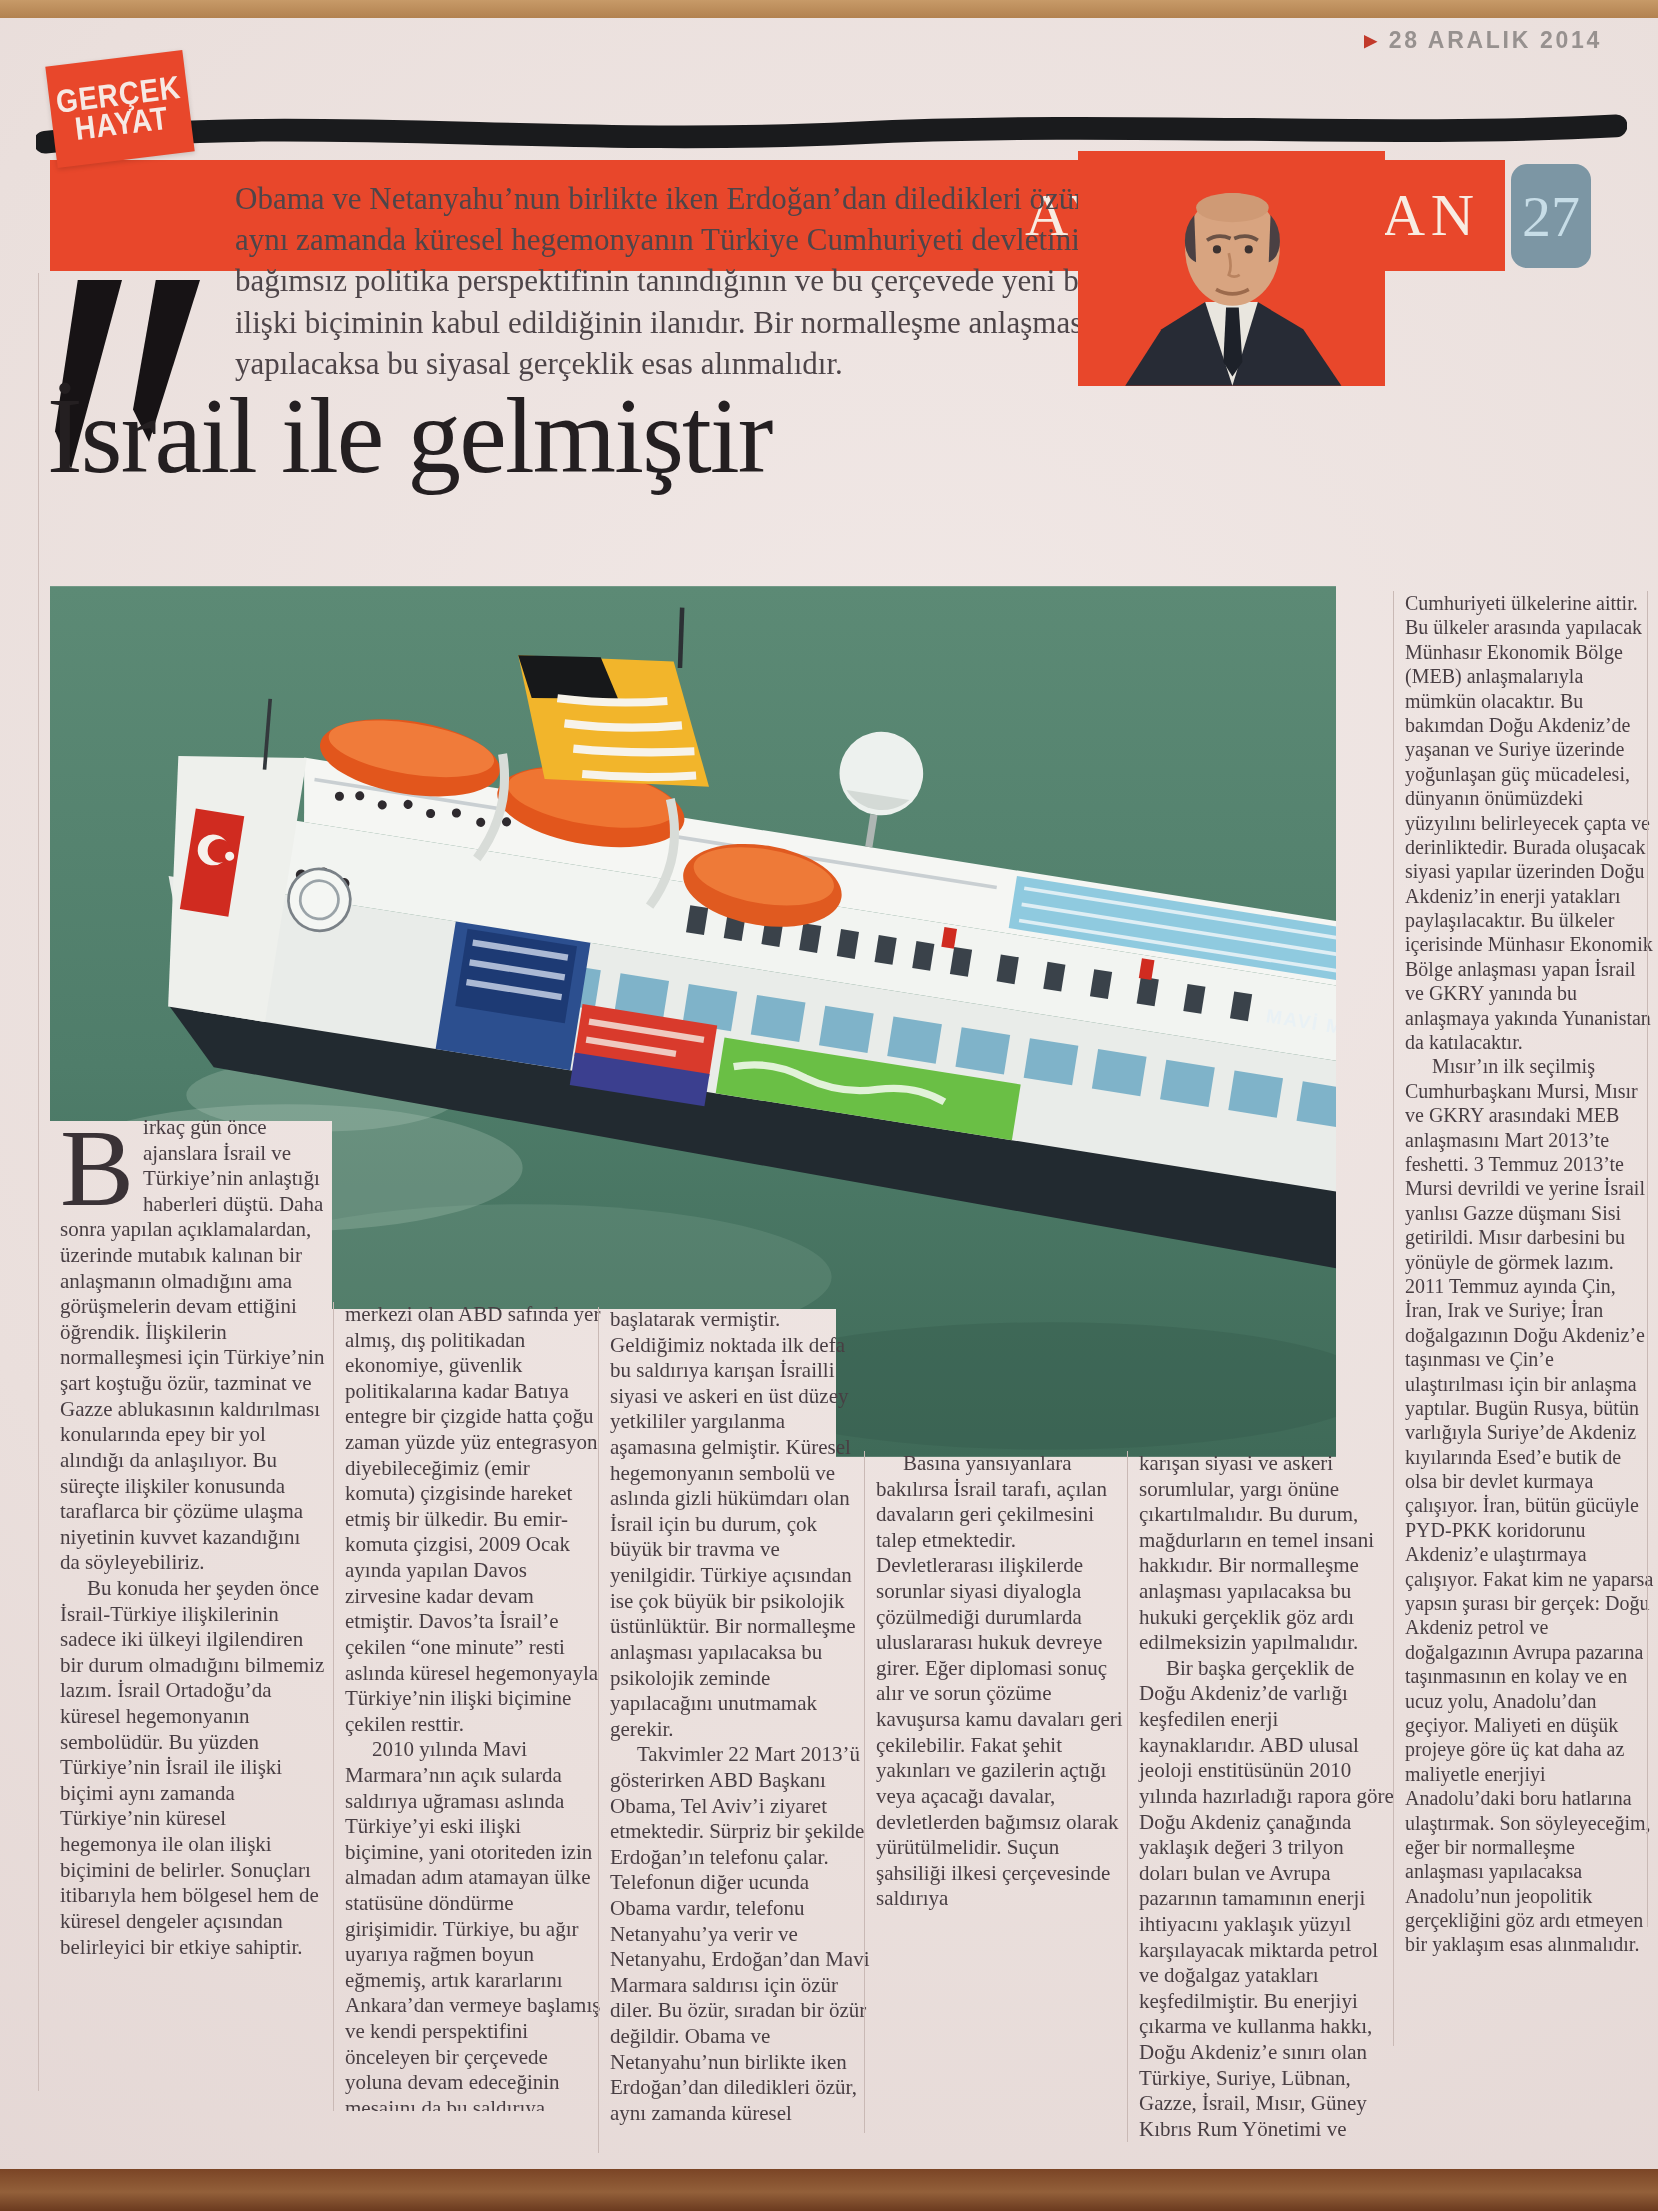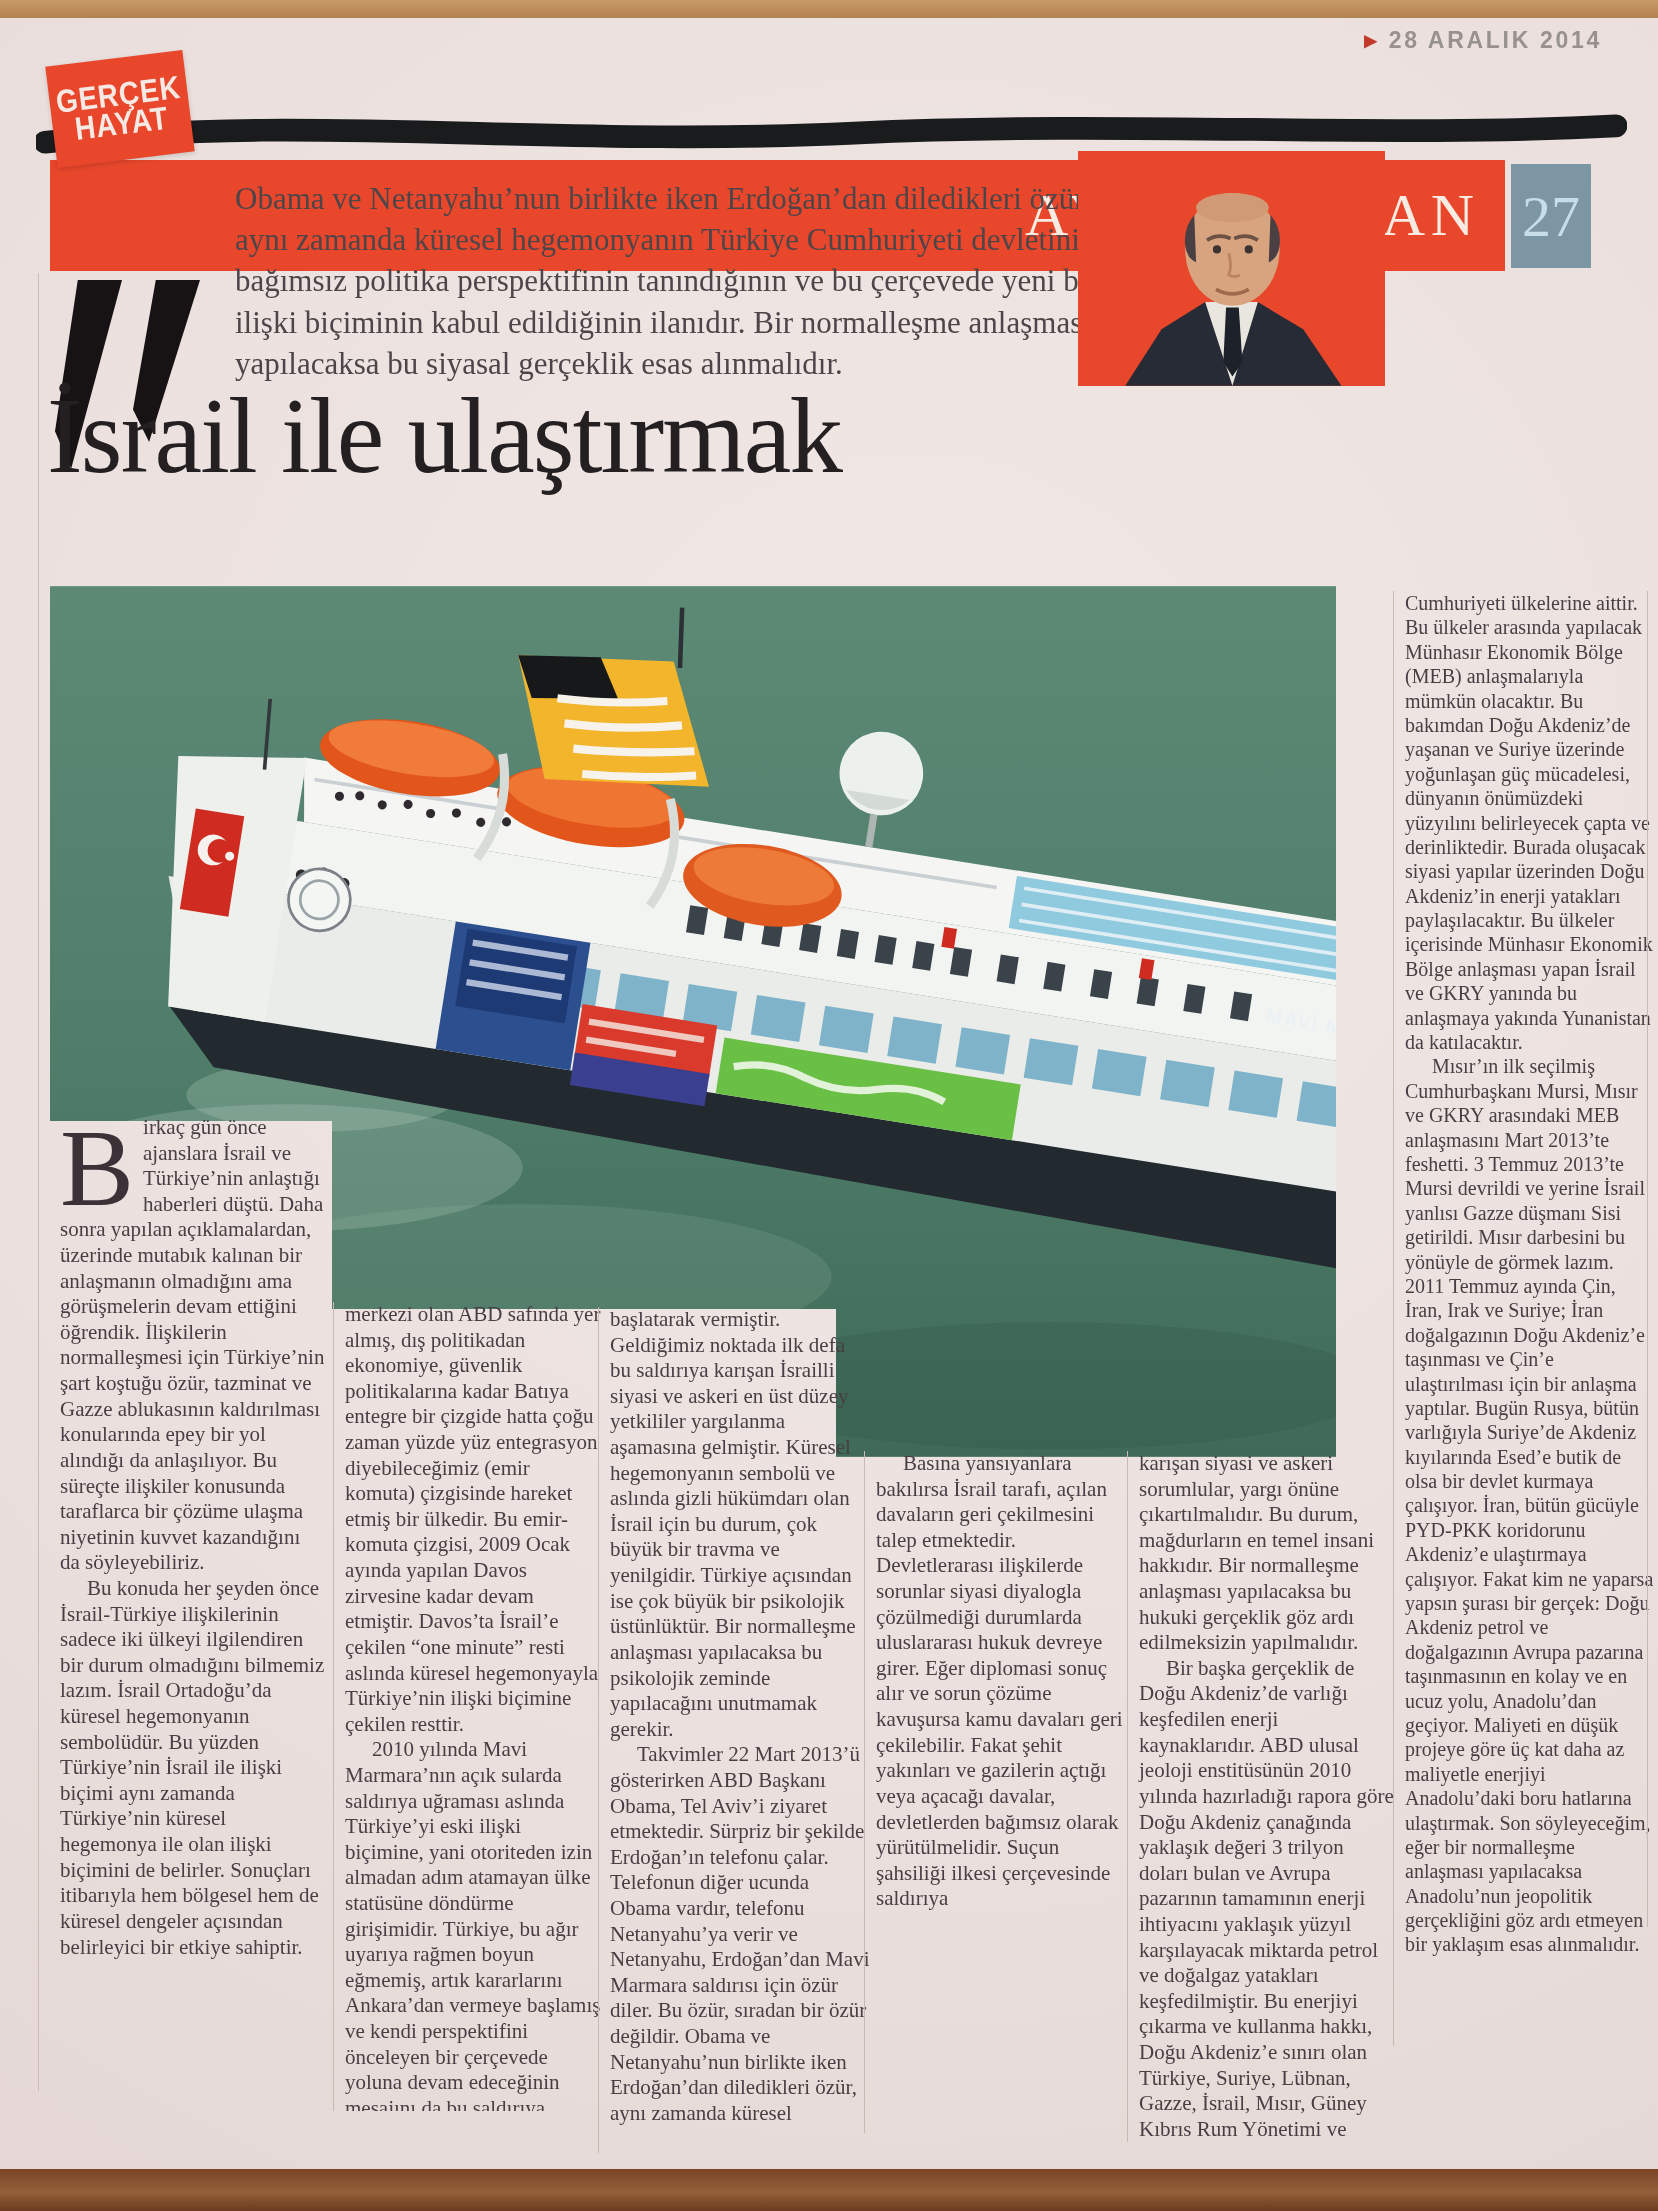--- a/index.html
+++ b/index.html
@@ -22,21 +22,21 @@
   
   #date-line{right:56px;top:27px;font-family:"Liberation Sans",sans-serif;
     font-size:23px;font-weight:bold;letter-spacing:2.7px;color:#97918f;}
   #date-line .arr{color:#c23a2b;font-size:16.4px;margin-right:9px;vertical-align:1.8px;}
   #swoosh{left:36px;top:102px;}
   #red-banner{left:50px;top:160px;width:1455px;height:111px;background:#e8472b;
     display:flex;align-items:center;justify-content:flex-end;}
   #author-name{color:#f8ece2;font-size:60px;letter-spacing:5.5px;padding-right:25.5px;
     font-family:"Liberation Serif",serif;}
   #page-num-box{left:1511px;top:164px;width:80px;height:104px;background:#7c96a4;
-    display:flex;align-items:center;justify-content:center;}
+    display:flex;align-items:center;justify-content:center;border-radius:16px;}
   #page-num{color:#c7dde7;font-size:58px;font-family:"Liberation Serif",serif;}
   #logo-box{left:51px;top:58px;width:138px;height:102px;background:#e8472b;
     transform:rotate(-7deg);display:flex;flex-direction:column;align-items:center;
     justify-content:center;box-shadow:0 1.8px 5.5px rgba(0,0,0,.15);}
   #logo-box span{color:#f6e9e4;font-family:"Liberation Sans",sans-serif;
     font-weight:bold;font-size:28px;letter-spacing:0.9px;line-height:1.05;
     transform:scaleY(1.15);}
 
   
   .qmark{background:#171315;}
@@ -120,21 +120,21 @@
     <ellipse cx="170" cy="62" rx="40" ry="16" fill="#cf9a75"></ellipse>
     <path d="M142,98 q12,-8 26,-2" stroke="#6b5245" stroke-width="4" fill="none"></path>
     <path d="M172,96 q14,-6 26,2" stroke="#6b5245" stroke-width="4" fill="none"></path>
     <circle cx="153" cy="108" r="4.5" fill="#3c3230"></circle>
     <circle cx="188" cy="108" r="4.5" fill="#3c3230"></circle>
     <path d="M166,112 q4,16 0,24 q6,4 12,0" stroke="#b9835f" stroke-width="3" fill="none"></path>
     <path d="M152,152 q18,10 36,0" stroke="#9c6a4c" stroke-width="4" fill="none"></path>
   </svg>
 </div>
 
-<div class="abs" id="headline">İsrail ile ulaştırmak</div>
+<div class="abs" id="headline">İsrail ile gelmiştir</div>
 
 <div class="abs" id="main-photo">
   <svg width="1286" height="871" viewBox="0 0 1415 958">
     <defs>
       <linearGradient id="sea" x1="0" y1="0" x2="0" y2="1">
         <stop offset="0" stop-color="#5c8a75"></stop>
         <stop offset="0.55" stop-color="#4f7d6a"></stop>
         <stop offset="1" stop-color="#3f6a58"></stop>
       </linearGradient>
     </defs>

